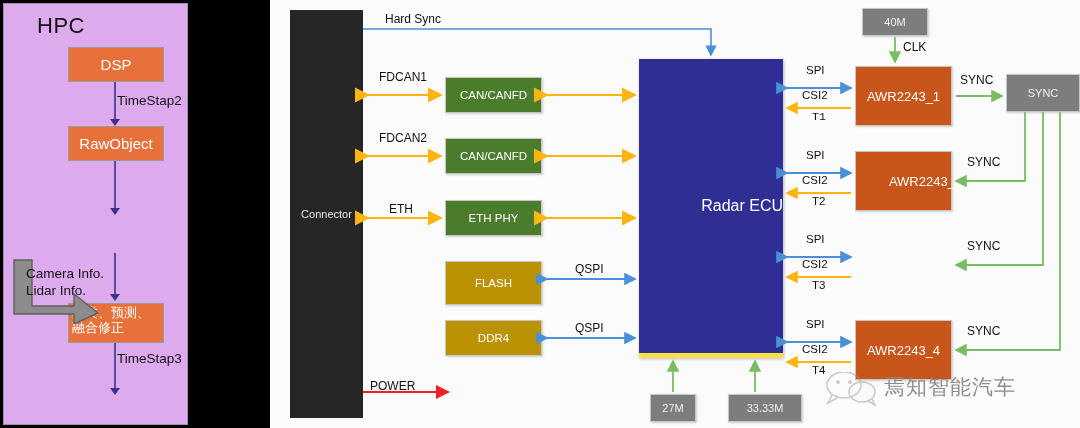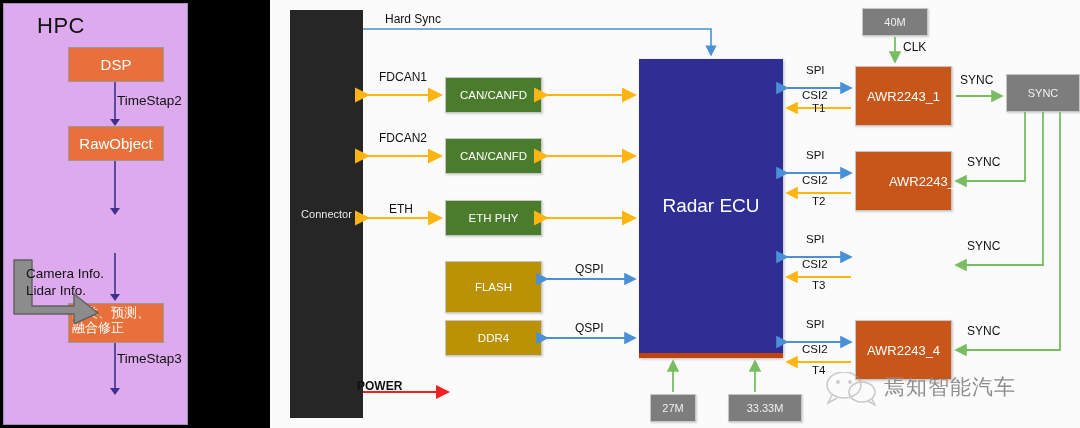--- a/index.html
+++ b/index.html
@@ -32,22 +32,22 @@
 
   .mbox{position:absolute;border:1px solid #c6c6c6;color:#fff;font-size:11.5px;
         display:flex;align-items:center;justify-content:center;box-sizing:border-box;
         box-shadow:1px 1px 2px rgba(0,0,0,.18);}
   .green{background:#4a7c2c;}
   .gold{background:#bb9203;}
   .orange{background:#c8551a;font-size:13px;}
   .gray{background:#7d7d7d;color:#f0f0f0;font-size:11px;}
 
   #radar-ecu{position:absolute;left:639px;top:59px;width:144px;height:299px;
-             background:#2e2e95;border-bottom:5px solid #c2410c;color:#fff;
-             display:flex;align-items:center;justify-content:center;font-size:19px;
+             background:#2e2e95;border-bottom:5px solid #fde047;color:#fff;
+             display:flex;align-items:center;justify-content:flex-end;font-size:16px;
              box-sizing:border-box;box-shadow:1px 1px 3px rgba(0,0,0,.25);}
 
   .sig{position:absolute;font-size:12px;color:#111;white-space:nowrap;}
   .sig.sm{font-size:11.5px;}
   svg.wires{position:absolute;left:0;top:0;width:1080px;height:428px;
             pointer-events:none;overflow:visible;}
   #watermark{position:absolute;left:822px;top:372px;opacity:.5;}
   #wm-text{position:absolute;left:884px;top:373px;font-size:21px;color:#8d8d8d;letter-spacing:1px;}
 </style>
 </head>
@@ -100,21 +100,21 @@
 
   <div class="mbox green" style="left:445px;top:77px;width:97px;height:36px;">
     <span>CAN/CANFD</span>
   </div>
   <div class="mbox green" style="left:445px;top:138px;width:97px;height:36px;">
     <span>CAN/CANFD</span>
   </div>
   <div class="mbox green" style="left:445px;top:200px;width:97px;height:36px;">
     <span>ETH PHY</span>
   </div>
-  <div class="mbox gold" style="left:445px;top:261px;width:97px;height:52px;">
+  <div class="mbox gold" style="left:445px;top:261px;width:97px;height:44px;">
     <span>FLASH</span>
   </div>
   <div class="mbox gold" style="left:445px;top:320px;width:97px;height:36px;">
     <span>DDR4</span>
   </div>
 
   <div id="radar-ecu">
     <span>Radar ECU</span>
   </div>
 
@@ -195,27 +195,27 @@
     <path d="M956,96 L1002,96" stroke="#79bd62" stroke-width="1.8" fill="none" marker-end="url(#ar-grn)"></path>
     <path d="M1025,112 L1025,181 L956,181" stroke="#79bd62" stroke-width="1.8" fill="none" marker-end="url(#ar-grn)"></path>
     <path d="M1043,112 L1043,265 L956,265" stroke="#79bd62" stroke-width="1.8" fill="none" marker-end="url(#ar-grn)"></path>
     <path d="M1060,112 L1060,350 L956,350" stroke="#79bd62" stroke-width="1.8" fill="none" marker-end="url(#ar-grn)"></path>
   </svg>
 
   <div class="sig" style="left:385px;top:12px;">Hard Sync</div>
   <div class="sig" style="left:379px;top:70px;">FDCAN1</div>
   <div class="sig" style="left:379px;top:131px;">FDCAN2</div>
   <div class="sig" style="left:389px;top:202px;">ETH</div>
-  <div class="sig" style="left:357px;top:379px;font-weight:bold;">POWER</div>
+  <div class="sig" style="left:370px;top:379px;">POWER</div>
   <div class="sig" style="left:575px;top:262px;">QSPI</div>
   <div class="sig" style="left:575px;top:321px;">QSPI</div>
 
   <div class="sig sm" style="left:806px;top:64px;">SPI</div>
   <div class="sig sm" style="left:802px;top:89px;">CSI2</div>
-  <div class="sig sm" style="left:812px;top:102px;">T1</div>
+  <div class="sig sm" style="left:812px;top:110px;font-family:Liberation Mono, monospace;">T1</div>
   <div class="sig sm" style="left:806px;top:149px;">SPI</div>
   <div class="sig sm" style="left:802px;top:174px;">CSI2</div>
   <div class="sig sm" style="left:812px;top:195px;">T2</div>
   <div class="sig sm" style="left:806px;top:233px;">SPI</div>
   <div class="sig sm" style="left:802px;top:258px;">CSI2</div>
   <div class="sig sm" style="left:812px;top:279px;">T3</div>
   <div class="sig sm" style="left:806px;top:318px;">SPI</div>
   <div class="sig sm" style="left:802px;top:343px;">CSI2</div>
   <div class="sig sm" style="left:812px;top:364px;">T4</div>
 

